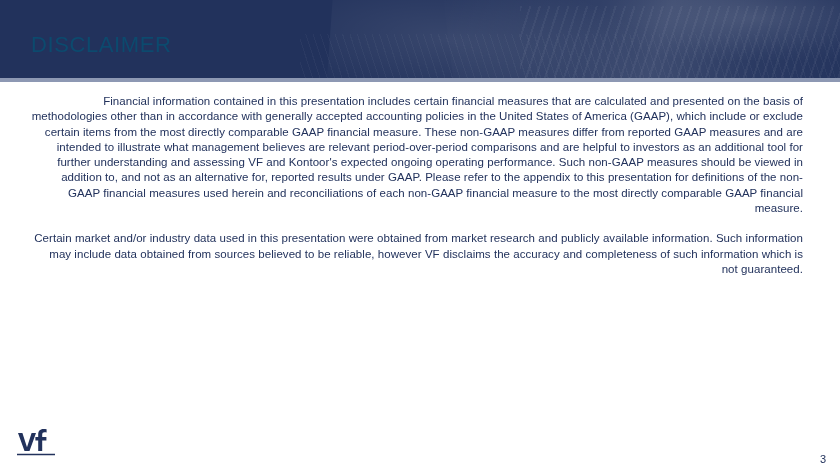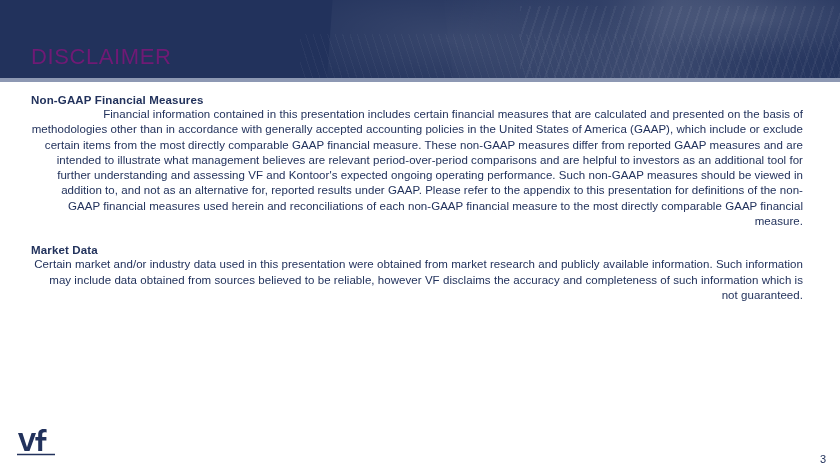--- a/index.html
+++ b/index.html
@@ -84,23 +84,22 @@
     width: 840px;
     height: 4px;
     background: #8d98b3;
   }
   .slide-title {
     position: absolute;
     left: 31px;
     top: 32px;
     font-size: 22px;
     letter-spacing: 0.6px;
-    color: #701a75;
+    color: #0c4a6e;
     font-weight: 400;
-    margin-top: 12px;
   }
 
   
   .content {
     position: absolute;
     left: 31px;
     top: 94px;
     width: 772px;
   }
   .block + .block {
@@ -150,26 +149,24 @@
     <div class="tex4"></div>
     <div class="tex5"></div>
   </div>
   <div class="header-rule"></div>
 
   <div class="slide-title">DISCLAIMER</div>
 
   <div class="content">
 
     <div class="block">
-      <div class="block-heading">Non-GAAP Financial Measures</div>
       <div class="block-body">Financial information contained in this presentation includes certain financial measures that are calculated and presented on the basis of methodologies other than in accordance with generally accepted accounting policies in the United States of America (GAAP), which include or exclude certain items from the most directly comparable GAAP financial measure. These non-GAAP measures differ from reported GAAP measures and are intended to illustrate what management believes are relevant period-over-period comparisons and are helpful to investors as an additional tool for further understanding and assessing VF and Kontoor's expected ongoing operating performance. Such non-GAAP measures should be viewed in addition to, and not as an alternative for, reported results under GAAP. Please refer to the appendix to this presentation for definitions of the non-GAAP financial measures used herein and reconciliations of each non-GAAP financial measure to the most directly comparable GAAP financial measure.</div>
     </div>
 
     <div class="block">
-      <div class="block-heading">Market Data</div>
       <div class="block-body">Certain market and/or industry data used in this presentation were obtained from market research and publicly available information. Such information may include data obtained from sources believed to be reliable, however VF disclaims the accuracy and completeness of such information which is not guaranteed.</div>
     </div>
 
   </div>
 
   <div class="logo">
     <svg viewBox="0 0 40 34" width="40" height="34" aria-hidden="true">
       <path d="M2 6 L8.5 24 L13.5 24 L20 6 L15.6 6 L11 20.2 L6.4 6 Z" fill="#22325c"></path>
       <path d="M27.5 2 C23.8 2 22.2 4.2 22.2 7.6 L22.2 10 L19.4 10 L19.4 13.4 L22.2 13.4 L22.2 24 L26.2 24 L26.2 13.4 L30.4 13.4 L30.4 10 L26.2 10 L26.2 7.8 C26.2 6.1 26.9 5.3 28.6 5.3 C29.3 5.3 30 5.4 30.6 5.6 L30.6 2.3 C29.7 2.1 28.6 2 27.5 2 Z" fill="#22325c"></path>
       <path d="M1 27.5 L39 27.5" stroke="#22325c" stroke-width="1.4" fill="none"></path>

